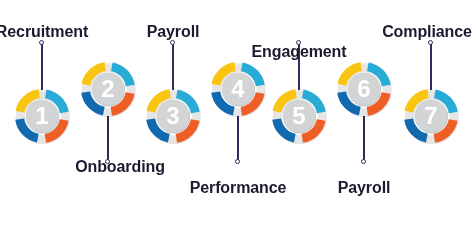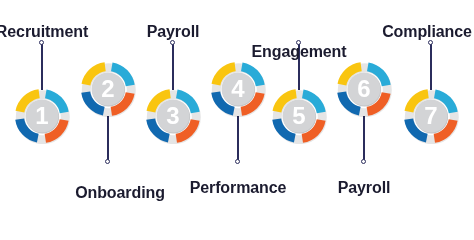--- a/index.html
+++ b/index.html
@@ -98,21 +98,21 @@
           <circle cx="28.8" cy="29.2" r="22.5" fill="none" stroke="rgba(0,0,0,0.10)" stroke-width="9"></circle>
           <circle cx="28" cy="28" r="22.5" fill="none" stroke="#29abd8" stroke-width="9" stroke-dasharray="27.57 113.80" stroke-dashoffset="-3.89" transform="rotate(-90 28 28)"></circle>
           <circle cx="28" cy="28" r="22.5" fill="none" stroke="#ef5f25" stroke-width="9" stroke-dasharray="27.57 113.80" stroke-dashoffset="-39.23" transform="rotate(-90 28 28)"></circle>
           <circle cx="28" cy="28" r="22.5" fill="none" stroke="#1169b0" stroke-width="9" stroke-dasharray="27.57 113.80" stroke-dashoffset="-74.57" transform="rotate(-90 28 28)"></circle>
           <circle cx="28" cy="28" r="22.5" fill="none" stroke="#f9c510" stroke-width="9" stroke-dasharray="27.57 113.80" stroke-dashoffset="-109.92" transform="rotate(-90 28 28)"></circle>
           <circle cx="28.6" cy="28.9" r="16.5" fill="#c2c4c6"></circle>
           <circle cx="28" cy="28" r="16.5" fill="#d3d4d6"></circle>
         </svg>
         <div class="num" style="color: rgb(255, 255, 255);">2</div>
       </div>
-      <div class="label" style="left: 120px; top: 184px; color: rgb(27, 27, 47);">Onboarding</div>
+      <div class="label" style="left: 120px; top: 158px; color: rgb(27, 27, 47);">Onboarding</div>
     </div>
     <div class="step">
       <div class="connector" style="left: 172.3px; top: 44px; height: 46px; background: rgb(43, 45, 92);"></div>
       <div class="connector-dot" style="left: 169.85px; top: 40px; border-color: rgb(43, 45, 92);"></div>
       <div class="donut" style="left: 173px; top: 116px;">
         <svg width="56" height="56" viewBox="0 0 56 56">
           <circle cx="28.8" cy="29.2" r="22.5" fill="none" stroke="rgba(0,0,0,0.10)" stroke-width="9"></circle>
           <circle cx="28" cy="28" r="22.5" fill="none" stroke="#29abd8" stroke-width="9" stroke-dasharray="27.57 113.80" stroke-dashoffset="-3.89" transform="rotate(-90 28 28)"></circle>
           <circle cx="28" cy="28" r="22.5" fill="none" stroke="#ef5f25" stroke-width="9" stroke-dasharray="27.57 113.80" stroke-dashoffset="-39.23" transform="rotate(-90 28 28)"></circle>
           <circle cx="28" cy="28" r="22.5" fill="none" stroke="#1169b0" stroke-width="9" stroke-dasharray="27.57 113.80" stroke-dashoffset="-74.57" transform="rotate(-90 28 28)"></circle>

